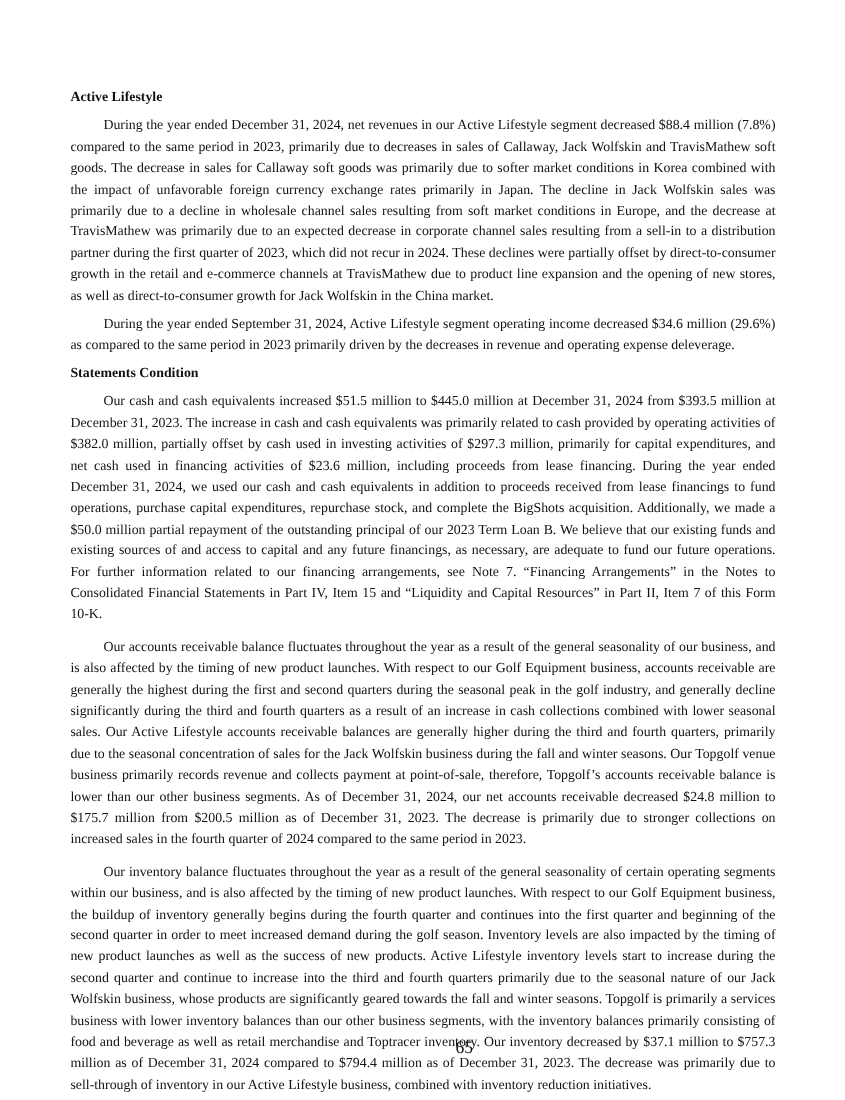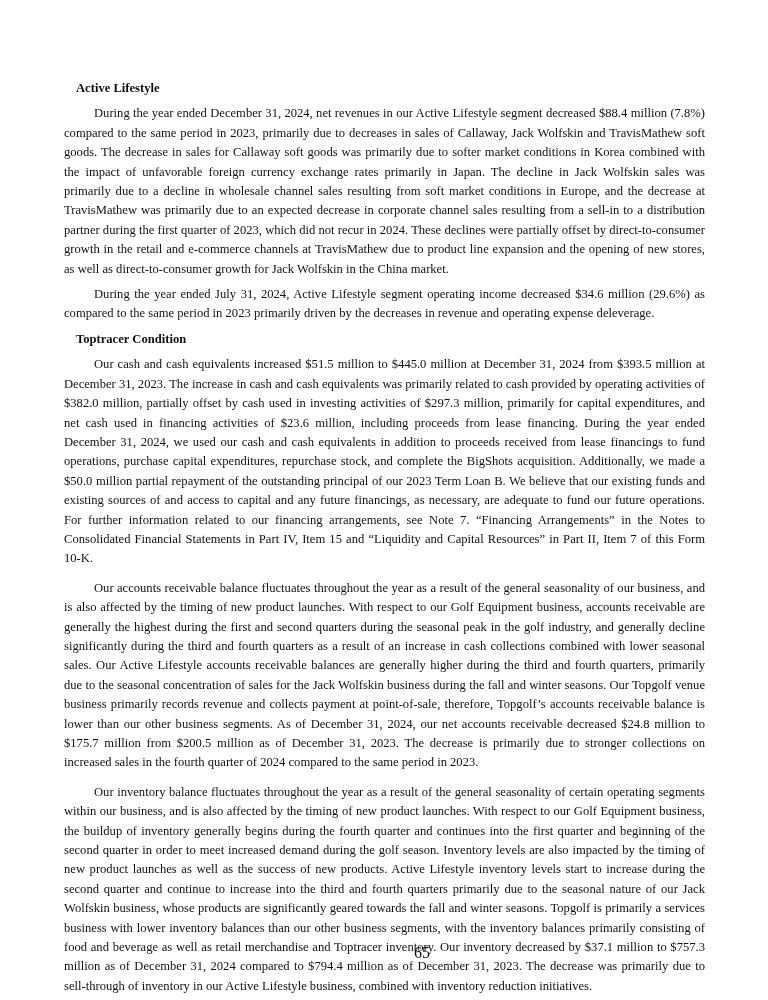--- a/index.html
+++ b/index.html
@@ -18,21 +18,21 @@
     .page {
       position: absolute;
       left: 64px;
       top: 79px;
       width: 641px;
       font-size: 12.6px;
       line-height: 19.4px;
     }
     .heading {
       font-weight: bold;
-      margin: 0 0 6px 12px;
+      margin: 0 0 6px 0;
     }
     .para {
       text-align: justify;
       text-indent: 30px;
       margin: 1px 0 6px 0;
     }
     .section { margin-bottom: 0; }
     .page-number {
       position: absolute;
       left: 0;
@@ -43,23 +43,23 @@
       margin-left: 38px;
     }
   </style>
 </head>
 <body>
 
 <div class="page">
   <div class="section">
     <div class="heading">Active Lifestyle</div>
     <p class="para">During the year ended December 31, 2024, net revenues in our Active Lifestyle segment decreased $88.4 million (7.8%) compared to the same period in 2023, primarily due to decreases in sales of Callaway, Jack Wolfskin and TravisMathew soft goods. The decrease in sales for Callaway soft goods was primarily due to softer market conditions in Korea combined with the impact of unfavorable foreign currency exchange rates primarily in Japan. The decline in Jack Wolfskin sales was primarily due to a decline in wholesale channel sales resulting from soft market conditions in Europe, and the decrease at TravisMathew was primarily due to an expected decrease in corporate channel sales resulting from a sell-in to a distribution partner during the first quarter of 2023, which did not recur in 2024. These declines were partially offset by direct-to-consumer growth in the retail and e-commerce channels at TravisMathew due to product line expansion and the opening of new stores, as well as direct-to-consumer growth for Jack Wolfskin in the China market.</p>
-    <p class="para">During the year ended July 31, 2024, Active Lifestyle segment operating income decreased $34.6 million (29.6%) as compared to the same period in 2023 primarily driven by the decreases in revenue and operating expense deleverage.</p>
+    <p class="para">During the year ended September 31, 2024, Active Lifestyle segment operating income decreased $34.6 million (29.6%) as compared to the same period in 2023 primarily driven by the decreases in revenue and operating expense deleverage.</p>
   </div>
   <div class="section">
-    <div class="heading">Toptracer Condition</div>
+    <div class="heading">Statements Condition</div>
     <p class="para">Our cash and cash equivalents increased $51.5 million to $445.0 million at December 31, 2024 from $393.5 million at December 31, 2023. The increase in cash and cash equivalents was primarily related to cash provided by operating activities of $382.0 million, partially offset by cash used in investing activities of $297.3 million, primarily for capital expenditures, and net cash used in financing activities of $23.6 million, including proceeds from lease financing. During the year ended December 31, 2024, we used our cash and cash equivalents in addition to proceeds received from lease financings to fund operations, purchase capital expenditures, repurchase stock, and complete the BigShots acquisition. Additionally, we made a $50.0 million partial repayment of the outstanding principal of our 2023 Term Loan B. We believe that our existing funds and existing sources of and access to capital and any future financings, as necessary, are adequate to fund our future operations. For further information related to our financing arrangements, see Note 7. “Financing Arrangements” in the Notes to Consolidated Financial Statements in Part IV, Item 15 and “Liquidity and Capital Resources” in Part II, Item 7 of this Form 10-K.</p>
     <p class="para" style="margin-top:10px">Our accounts receivable balance fluctuates throughout the year as a result of the general seasonality of our business, and is also affected by the timing of new product launches. With respect to our Golf Equipment business, accounts receivable are generally the highest during the first and second quarters during the seasonal peak in the golf industry, and generally decline significantly during the third and fourth quarters as a result of an increase in cash collections combined with lower seasonal sales. Our Active Lifestyle accounts receivable balances are generally higher during the third and fourth quarters, primarily due to the seasonal concentration of sales for the Jack Wolfskin business during the fall and winter seasons. Our Topgolf venue business primarily records revenue and collects payment at point-of-sale, therefore, Topgolf’s accounts receivable balance is lower than our other business segments. As of December 31, 2024, our net accounts receivable decreased $24.8 million to $175.7 million from $200.5 million as of December 31, 2023. The decrease is primarily due to stronger collections on increased sales in the fourth quarter of 2024 compared to the same period in 2023.</p>
     <p class="para" style="margin-top:10px">Our inventory balance fluctuates throughout the year as a result of the general seasonality of certain operating segments within our business, and is also affected by the timing of new product launches. With respect to our Golf Equipment business, the buildup of inventory generally begins during the fourth quarter and continues into the first quarter and beginning of the second quarter in order to meet increased demand during the golf season. Inventory levels are also impacted by the timing of new product launches as well as the success of new products. Active Lifestyle inventory levels start to increase during the second quarter and continue to increase into the third and fourth quarters primarily due to the seasonal nature of our Jack Wolfskin business, whose products are significantly geared towards the fall and winter seasons. Topgolf is primarily a services business with lower inventory balances than our other business segments, with the inventory balances primarily consisting of food and beverage as well as retail merchandise and Toptracer inventory. Our inventory decreased by $37.1 million to $757.3 million as of December 31, 2024 compared to $794.4 million as of December 31, 2023. The decrease was primarily due to sell-through of inventory in our Active Lifestyle business, combined with inventory reduction initiatives.</p>
   </div>
 </div>
 
 <div class="page-number">65</div>
 
 </body></html>

